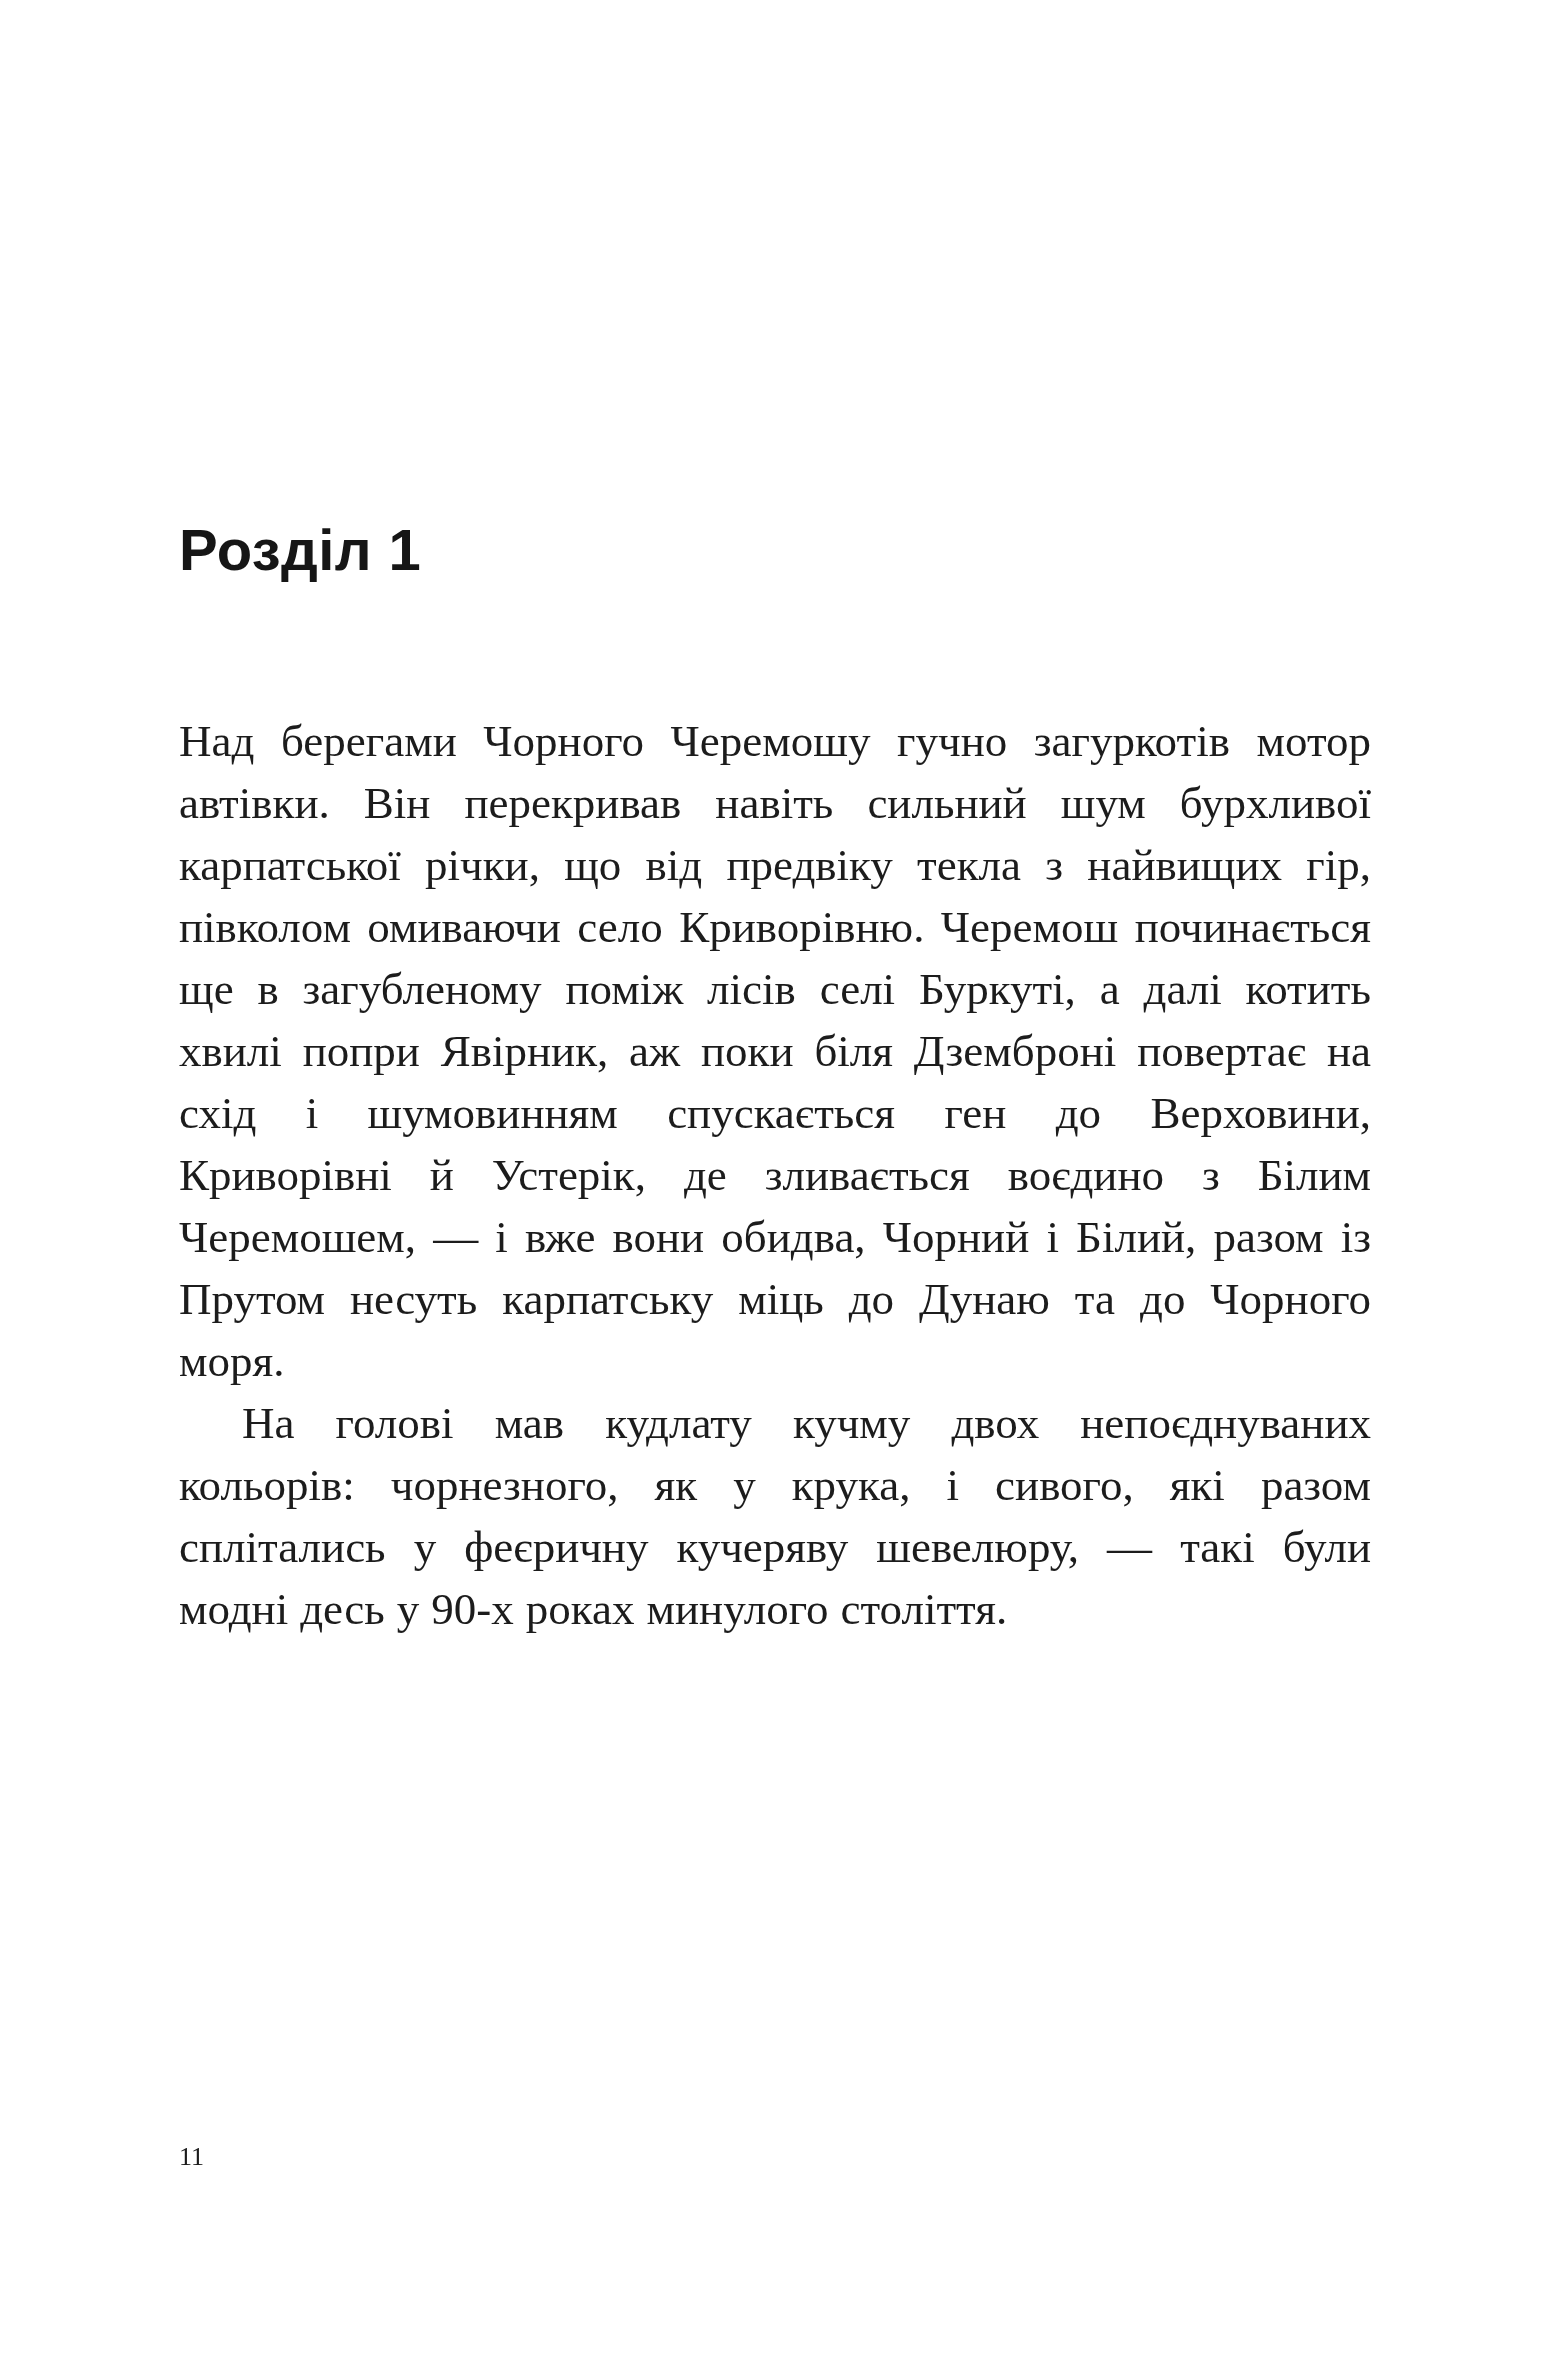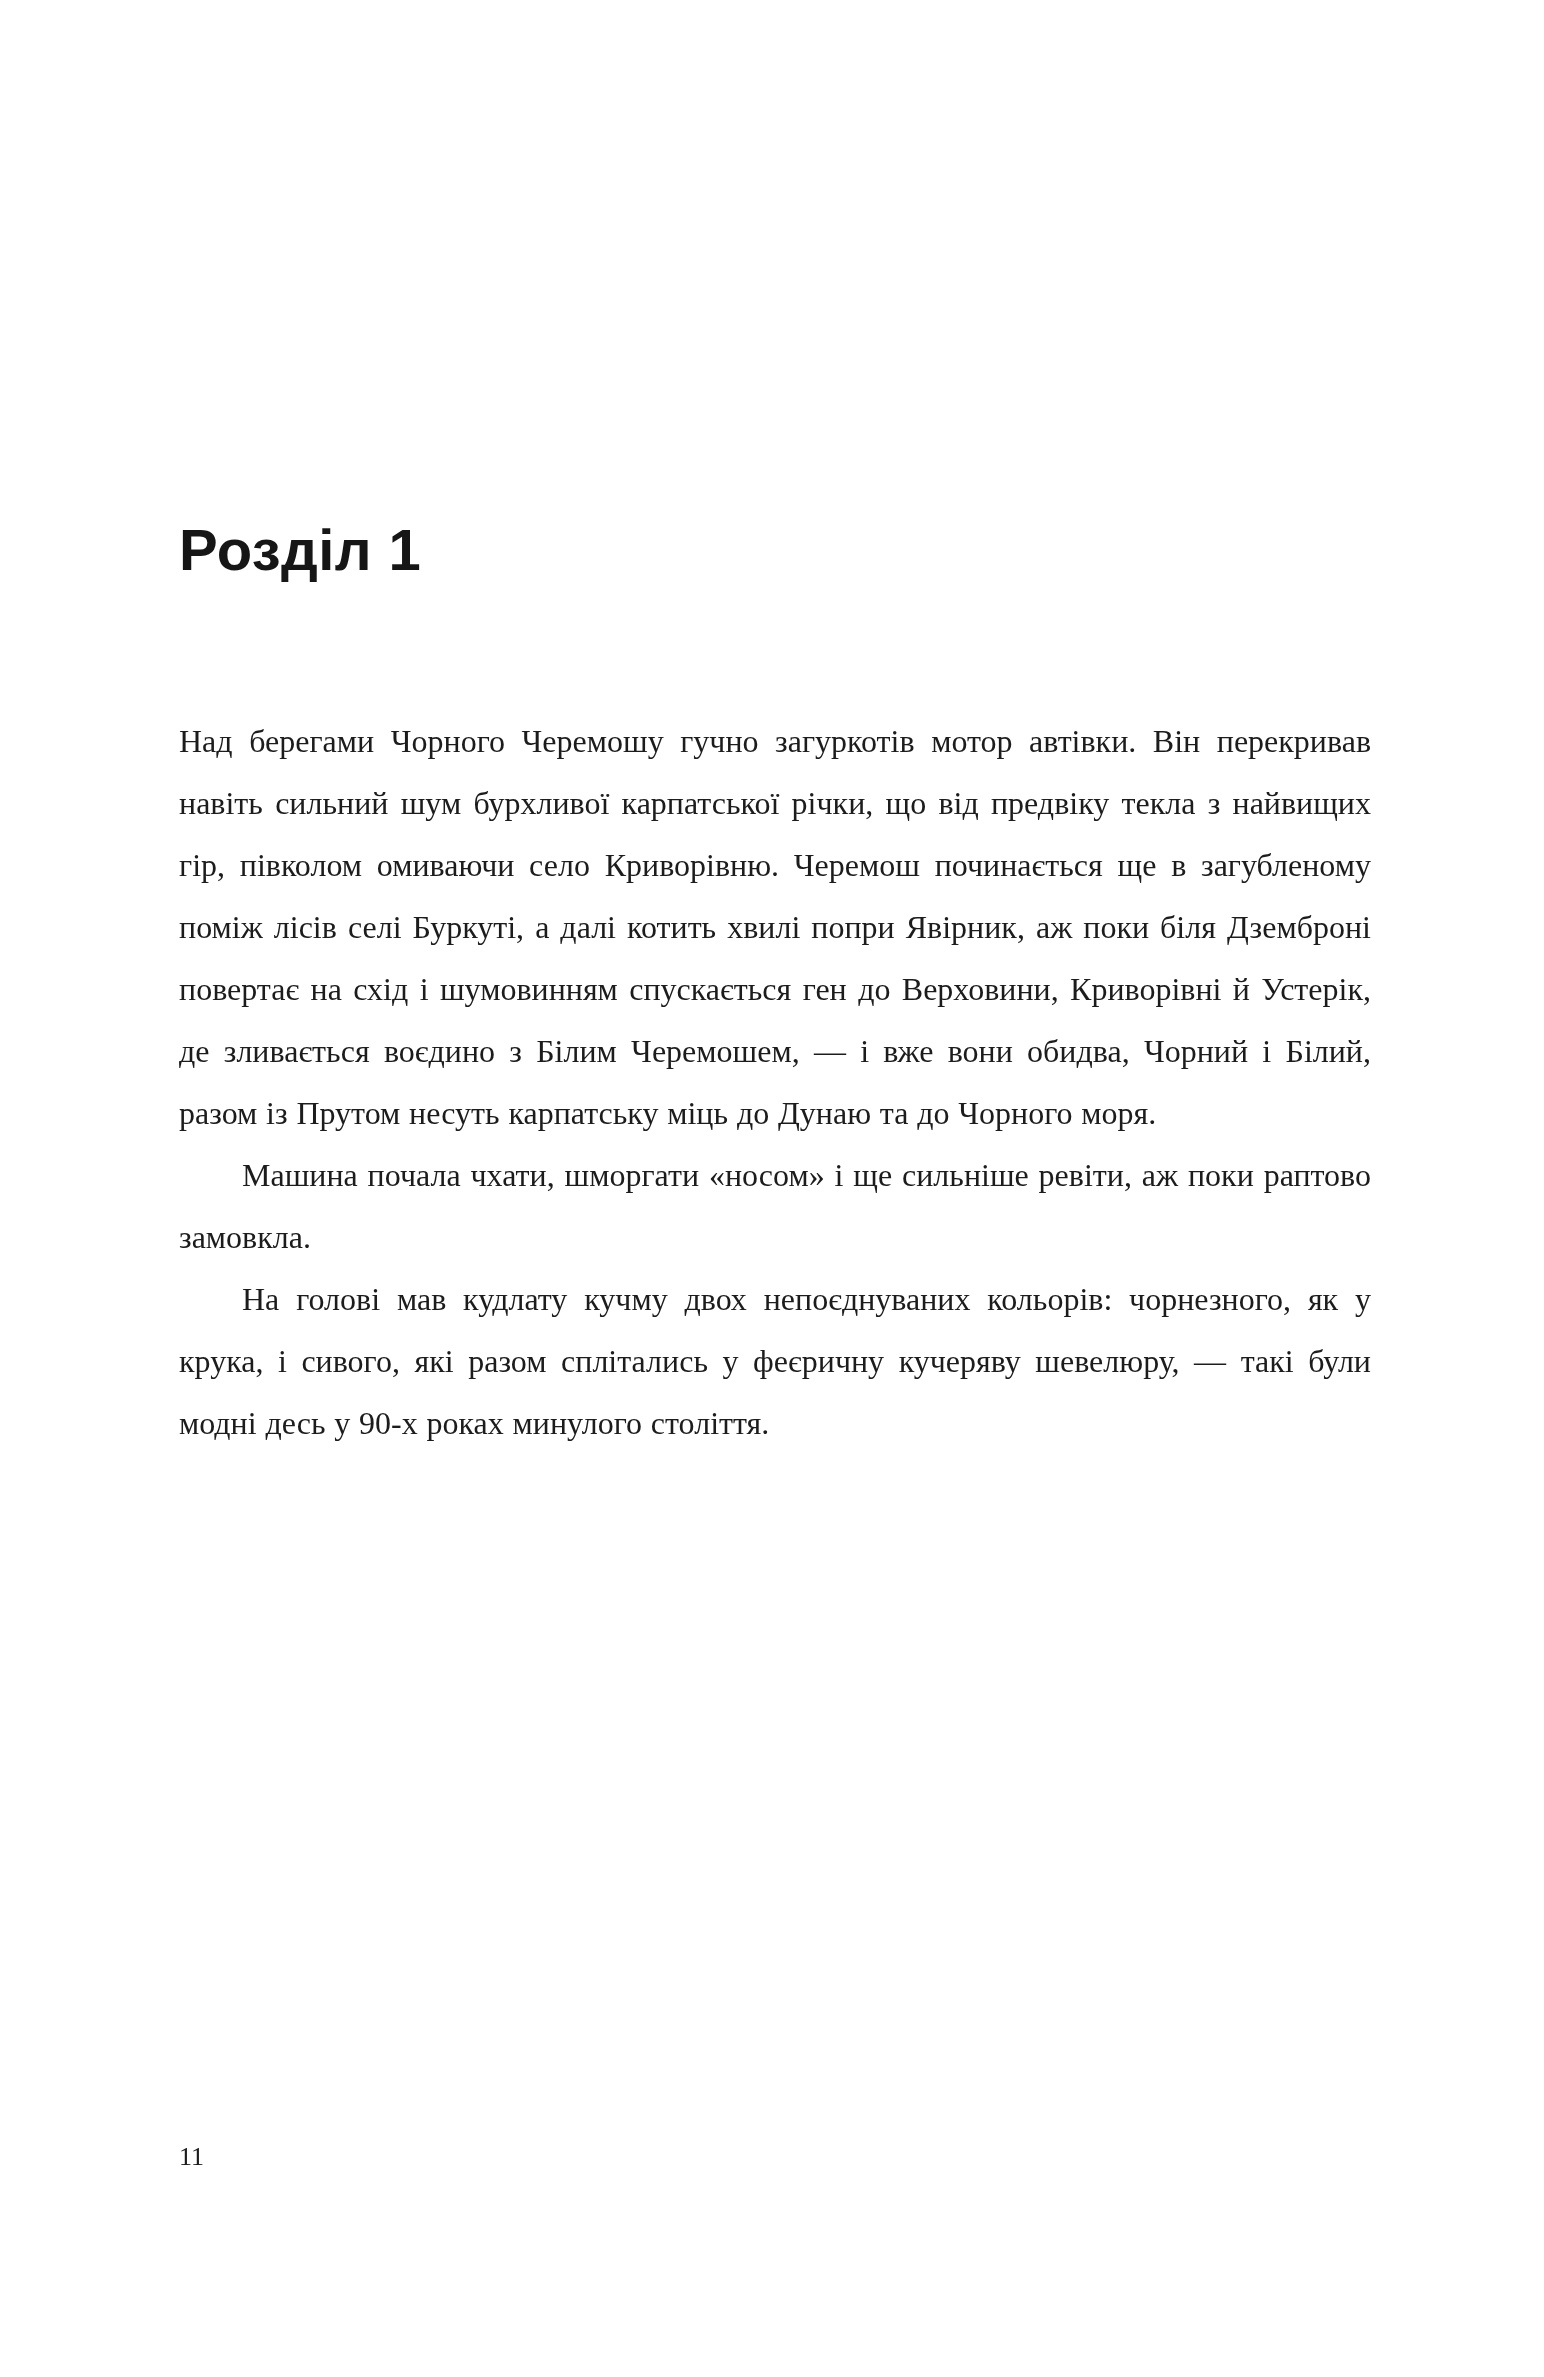--- a/index.html
+++ b/index.html
@@ -30,21 +30,21 @@
     font-size: 58px;
     line-height: 61px;
     letter-spacing: 0.4px;
     color: #161616;
   }
   .body-text {
     margin-top: 130px;
   }
   .para {
     margin: 0;
-    font-size: 32px;
+    font-size: 45px;
     line-height: 62px;
     text-align: justify;
     text-indent: 63px;
     word-spacing: 0.8px;
     font-family: Liberation Serif, serif;
   }
   .para.first {
     text-indent: 0;
   }
   .page-number {
@@ -60,20 +60,19 @@
 </style>
 </head>
 <body>
 
 <div class="page">
   <div class="content">
     <h1 class="chapter-title">Розділ 1</h1>
 
     <div class="body-text">
       <p class="para first">Над берегами Чорного Черемошу гучно загуркотів мотор автівки. Він перекривав навіть сильний шум бурхливої карпатської річки, що від предвіку текла з найвищих гір, півколом омиваючи село Криворівню. Черемош починається ще в загубленому поміж лісів селі Буркуті, а далі котить хвилі попри Явірник, аж поки біля Дземброні повертає на схід і шумовинням спускається ген до Верховини, Криворівні й Устерік, де зливається воєдино з Білим Черемошем, — і вже вони обидва, Чорний і Білий, разом із Прутом несуть карпатську міць до Дунаю та до Чорного моря.</p>
-      <p class="para">Машина почала чхати, шморгати «носом» і ще сильніше ревіти, аж поки раптово замовкла.</p>
       <p class="para">На голові мав кудлату кучму двох непоєднуваних кольорів: чорнезного, як у крука, і сивого, які разом сплітались у феєричну кучеряву шевелюру, — такі були модні десь у 90-х роках минулого століття.</p>
     </div>
   </div>
 
   <div class="page-number">11</div>
 </div>
 
 
 </body></html>

